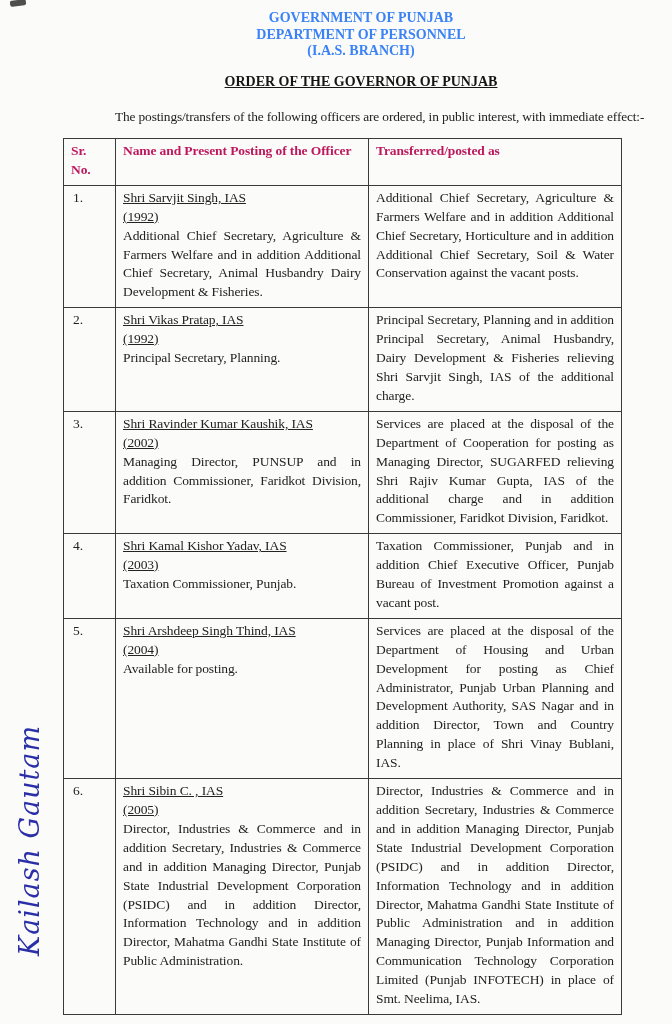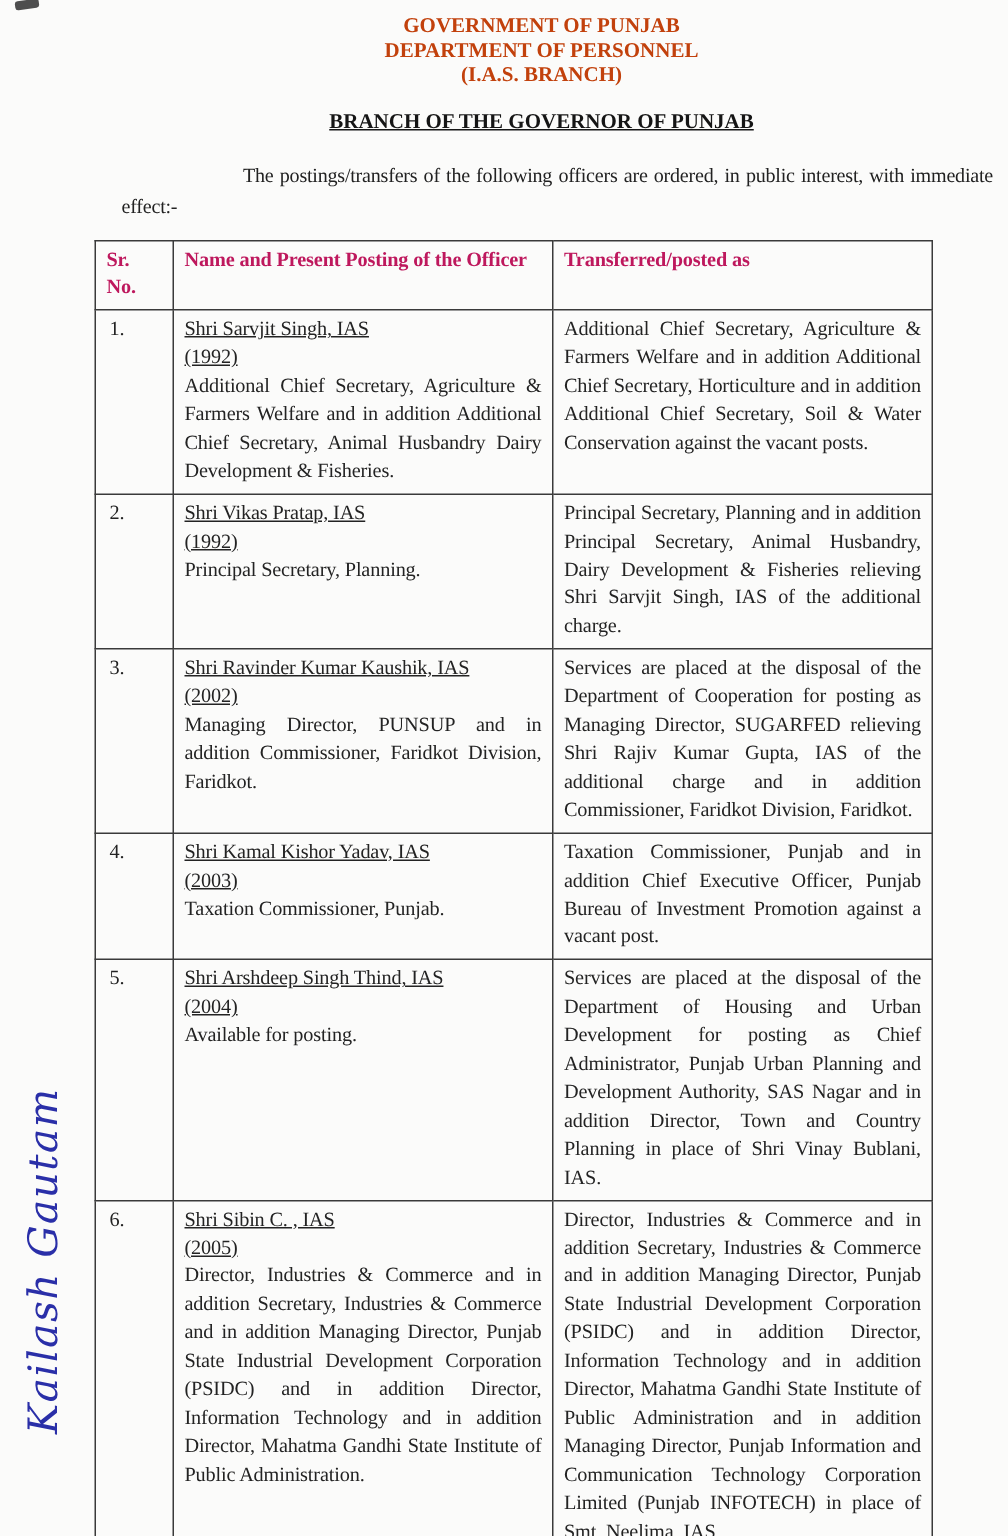--- a/index.html
+++ b/index.html
@@ -18,32 +18,32 @@
     position:absolute;left:10px;top:0;width:16px;height:6px;
     background:#2f2f2f;border-radius:2px;transform:rotate(-8deg);
     opacity:.85;
   }
 
   
   .doc-header{
     margin:10px 0 0 55px;width:612px;
     text-align:center;
     font-weight:bold;font-size:14px;line-height:16.5px;
-    color:#c2410c;
+    color:#3b82f6;
   }
   .order-title{
     margin:14px 0 0 55px;width:612px;
     text-align:center;font-weight:bold;font-size:14px;
     text-decoration:underline;
     color:#151515;
   }
 
   
   .intro{
-    margin:16px 10px 0 81px;
+    margin:16px 10px 0 34px;
     font-size:13.4px;line-height:21.5px;
     letter-spacing:-0.15px;
     text-indent:81px;
     text-align:justify;
     color:#222;
   }
 
   
   table.order-table{
     margin:11px 0 0 63px;
@@ -92,21 +92,21 @@
 <div class="page">
 
   <div class="speck"></div>
 
   <div class="doc-header">
     <div>GOVERNMENT OF PUNJAB</div>
     <div>DEPARTMENT OF PERSONNEL</div>
     <div>(I.A.S. BRANCH)</div>
   </div>
 
-  <div class="order-title">BRANCH OF THE GOVERNOR OF PUNJAB</div>
+  <div class="order-title">ORDER OF THE GOVERNOR OF PUNJAB</div>
 
   <p class="intro">The postings/transfers of the following officers are ordered, in public interest, with immediate effect:-</p>
 
   <table class="order-table">
     <colgroup>
       <col class="c-sr">
         <col class="c-name">
         <col class="c-trans">
     </colgroup>
     <thead>

